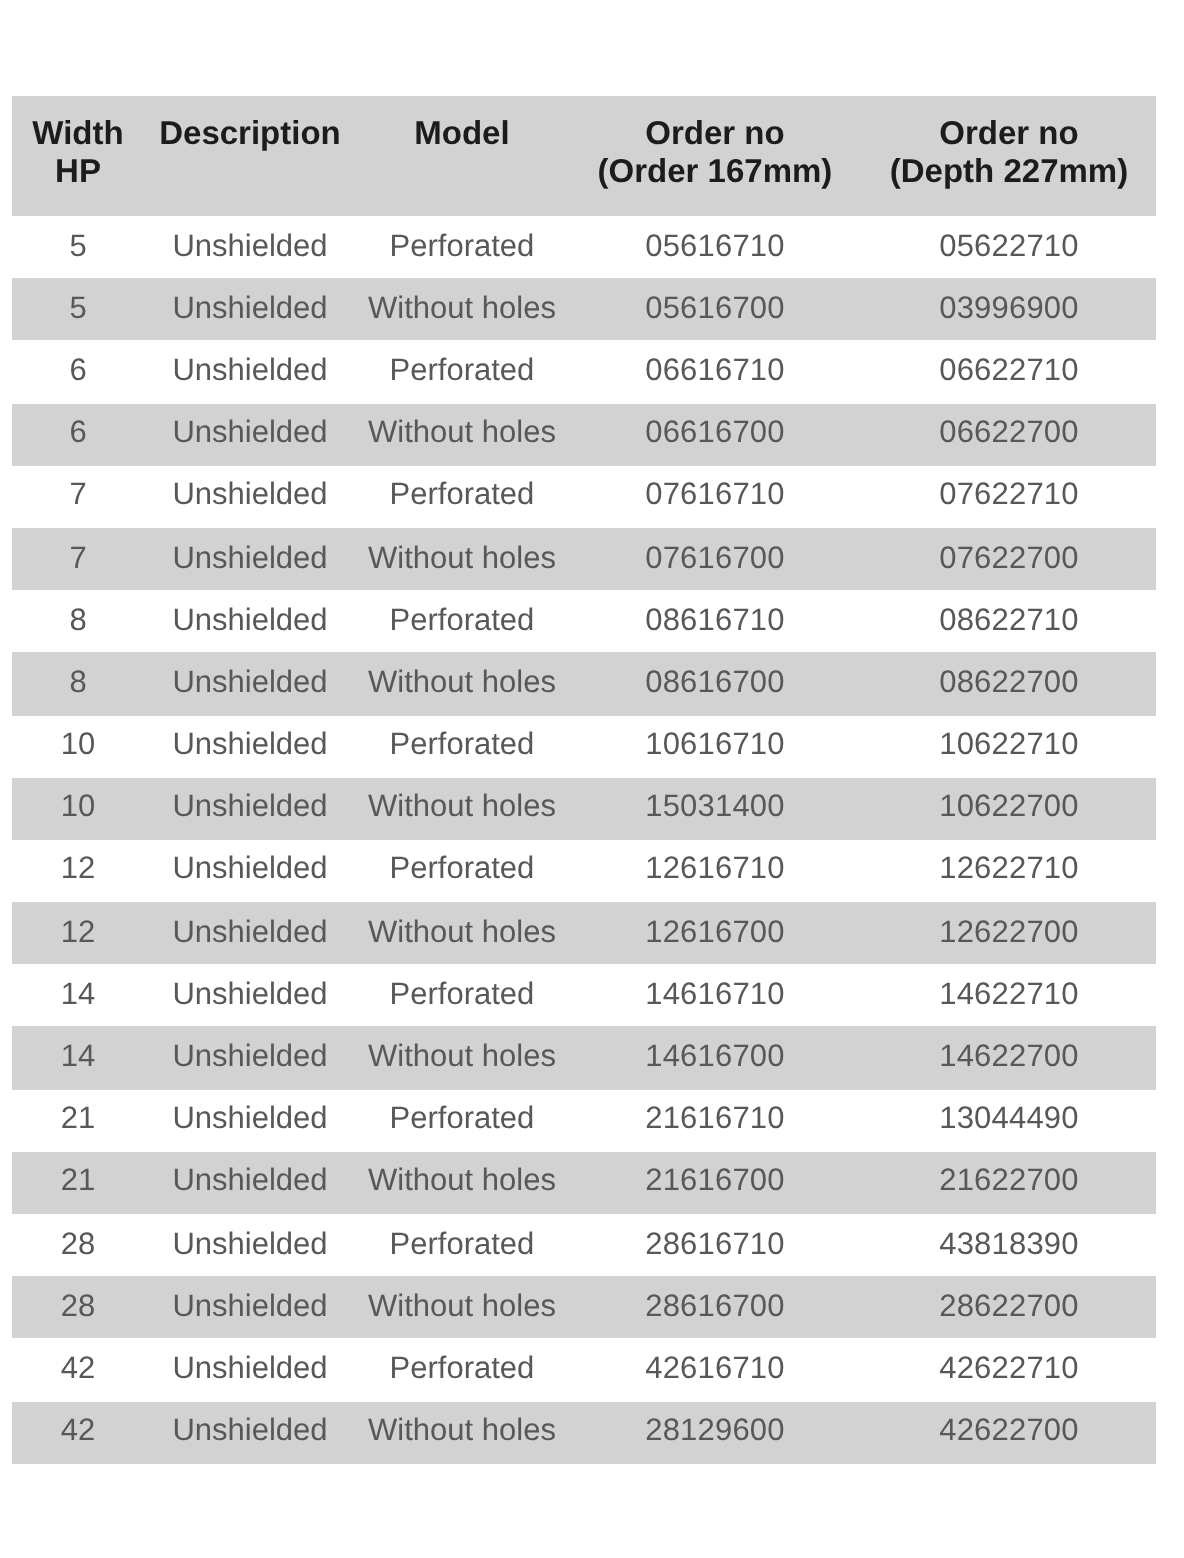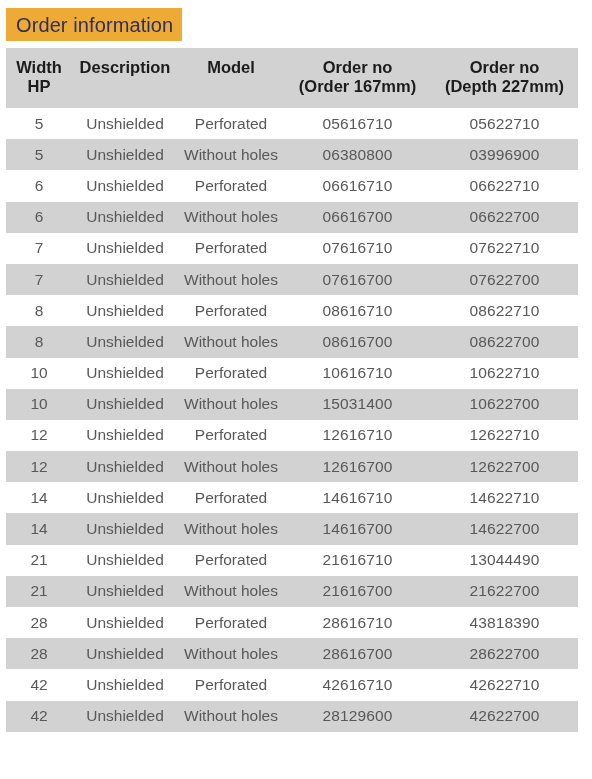--- a/index.html
+++ b/index.html
@@ -88,23 +88,20 @@
   }
   tbody td.col-order {
     letter-spacing: 0.1px;
   }
 </style>
 </head>
 <body>
 
 <div class="page">
 
-  <div class="title-banner">
-    <span class="title-banner-text">Order information</span>
-  </div>
 
   <div class="table-wrap">
     <table class="order-table">
       <colgroup>
         <col class="c-width">
         <col class="c-desc">
         <col class="c-model">
         <col class="c-ord1">
         <col class="c-ord2">
       </colgroup>
@@ -135,21 +132,21 @@
             <td class="col-width">5</td>
             <td class="">Unshielded</td>
             <td class="">Perforated</td>
             <td class="col-order">05616710</td>
             <td class="col-order">05622710</td>
           </tr>
           <tr class="even">
             <td class="col-width">5</td>
             <td class="">Unshielded</td>
             <td class="">Without holes</td>
-            <td class="col-order">06380800</td>
+            <td class="col-order">05616700</td>
             <td class="col-order">03996900</td>
           </tr>
           <tr class="odd">
             <td class="col-width">6</td>
             <td class="">Unshielded</td>
             <td class="">Perforated</td>
             <td class="col-order">06616710</td>
             <td class="col-order">06622710</td>
           </tr>
           <tr class="even">

